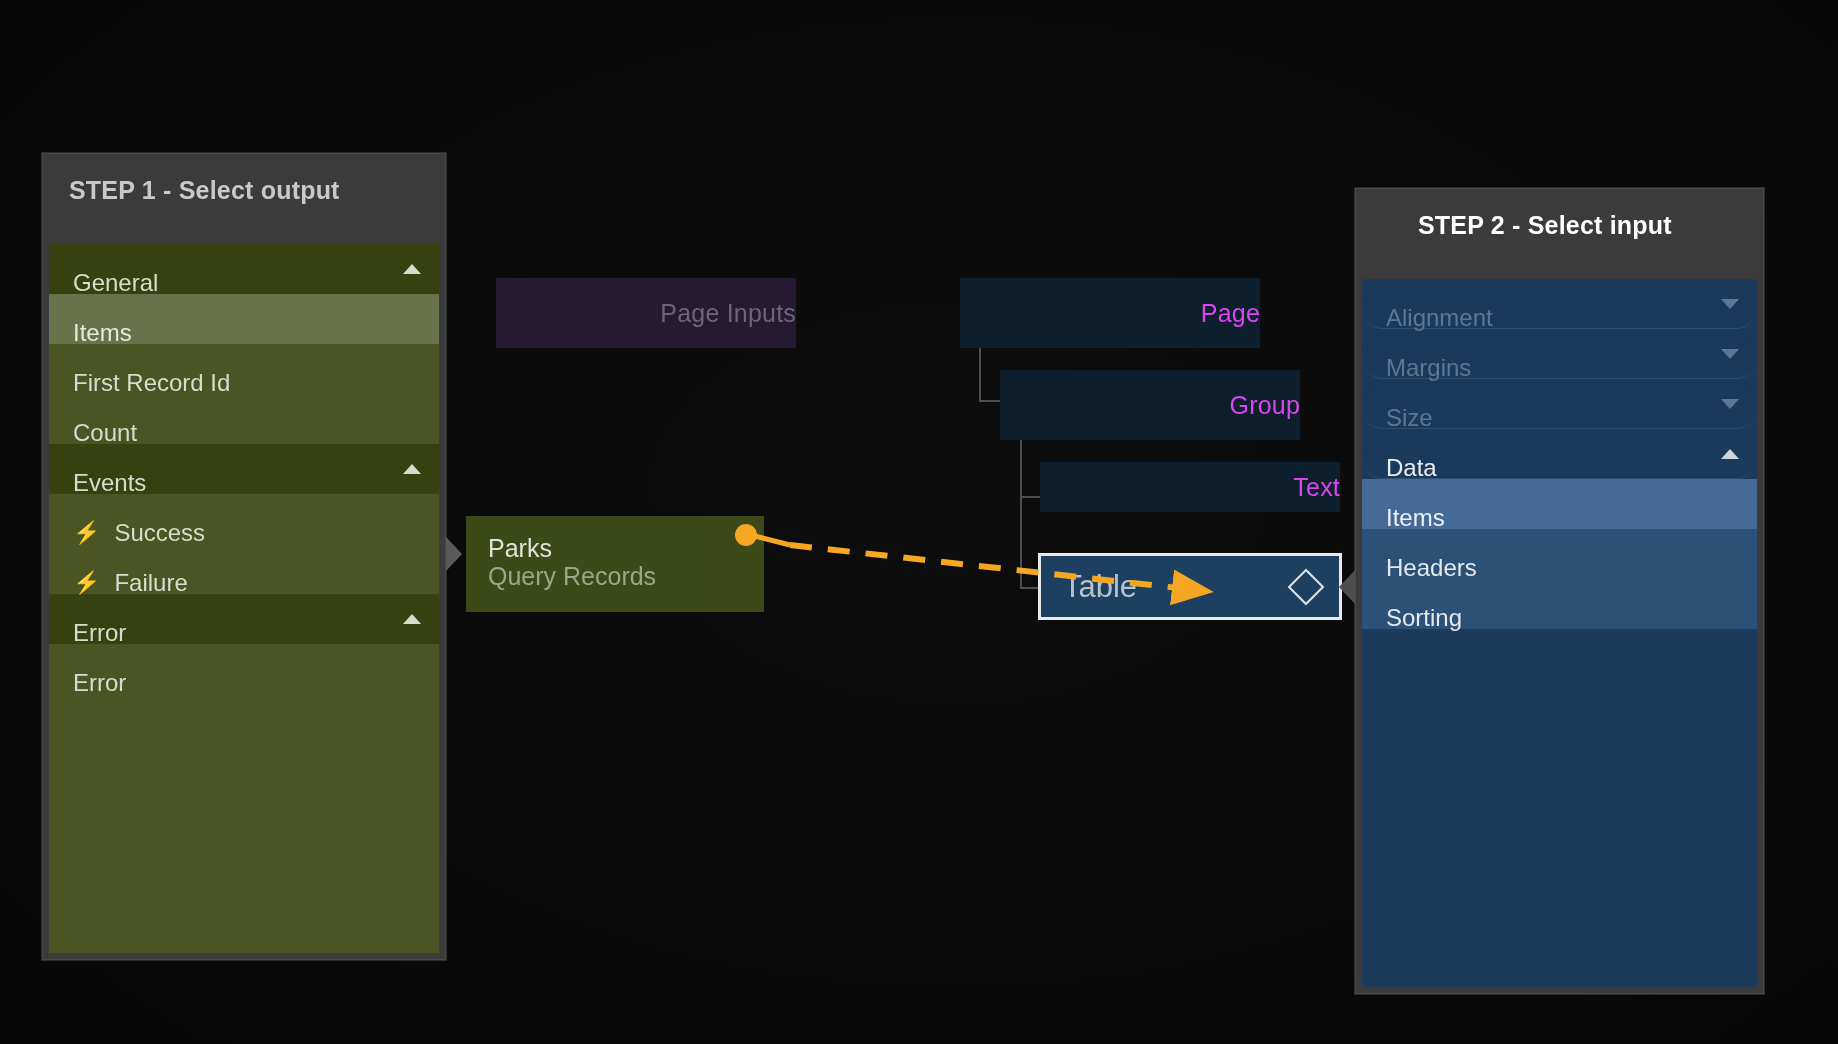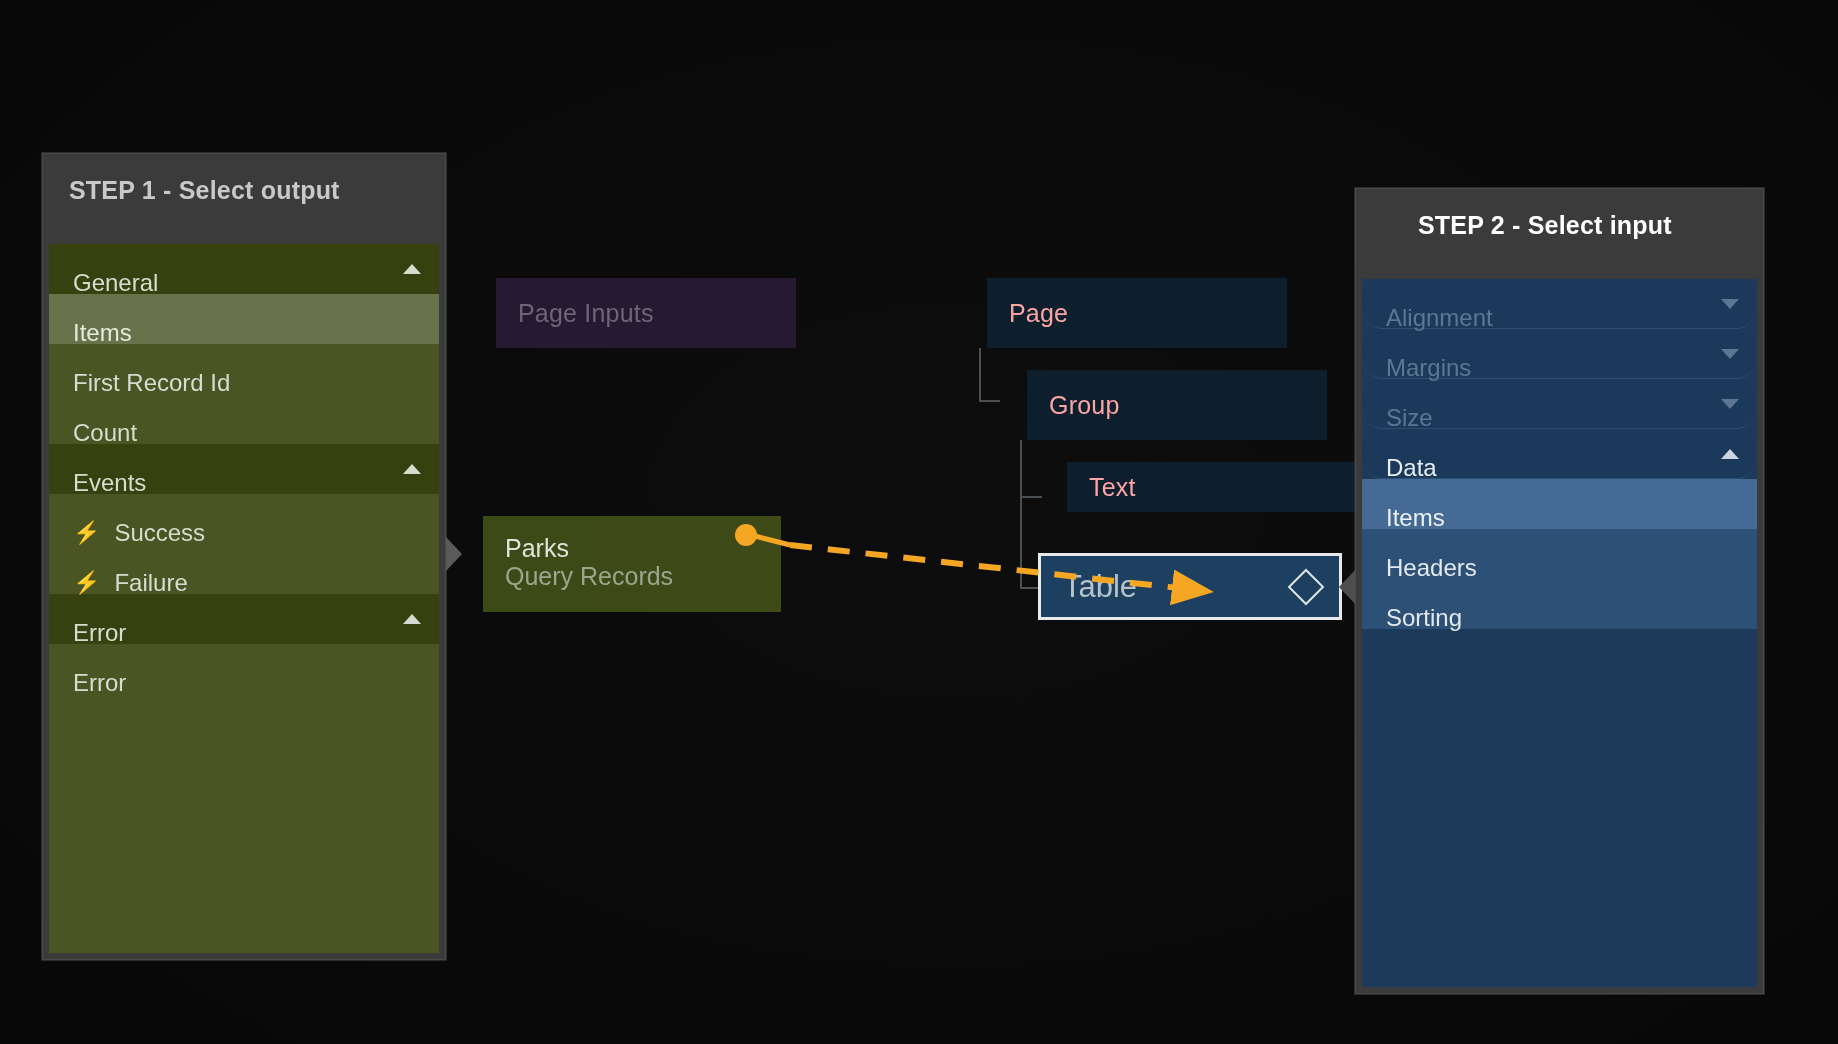--- a/index.html
+++ b/index.html
@@ -26,30 +26,30 @@
   }
 
   
   .node {
     position: absolute;
     display: flex;
     align-items: center;
     padding-left: 22px;
     font-size: 25px;
     letter-spacing: .2px;
+    justify-content: flex-end;
   }
 
   .node-pageinputs {
     background: #261a33;
     color: #6d6476;
   }
   .node-tree {
     background: #0d1e2c;
-    color: #fca5a5;
-    margin-left: 27px;
+    color: #d946ef;
   }
 
   .tree-line {
     position: absolute;
     background: #4a4f54;
   }
 
   
   #table-node {
     position: absolute;
@@ -71,21 +71,20 @@
 
   
   #parks-node {
     position: absolute;
     background: #3a4618;
     background: linear-gradient(90deg,#3c4a18 0%, #3d4a18 100%);
     color: #dfe3d8;
     padding: 18px 0 18px 22px;
     font-size: 25px;
     line-height: 1.12;
-    margin-left: 17px;
   }
   #parks-node .sub { color: #9ba68c; }
 
   
   .panel {
     position: absolute;
     background: #3b3b3b;
     border: 1px solid #4a4a4a;
     box-shadow: 0 0 0 1px #2b2b2b;
   }

